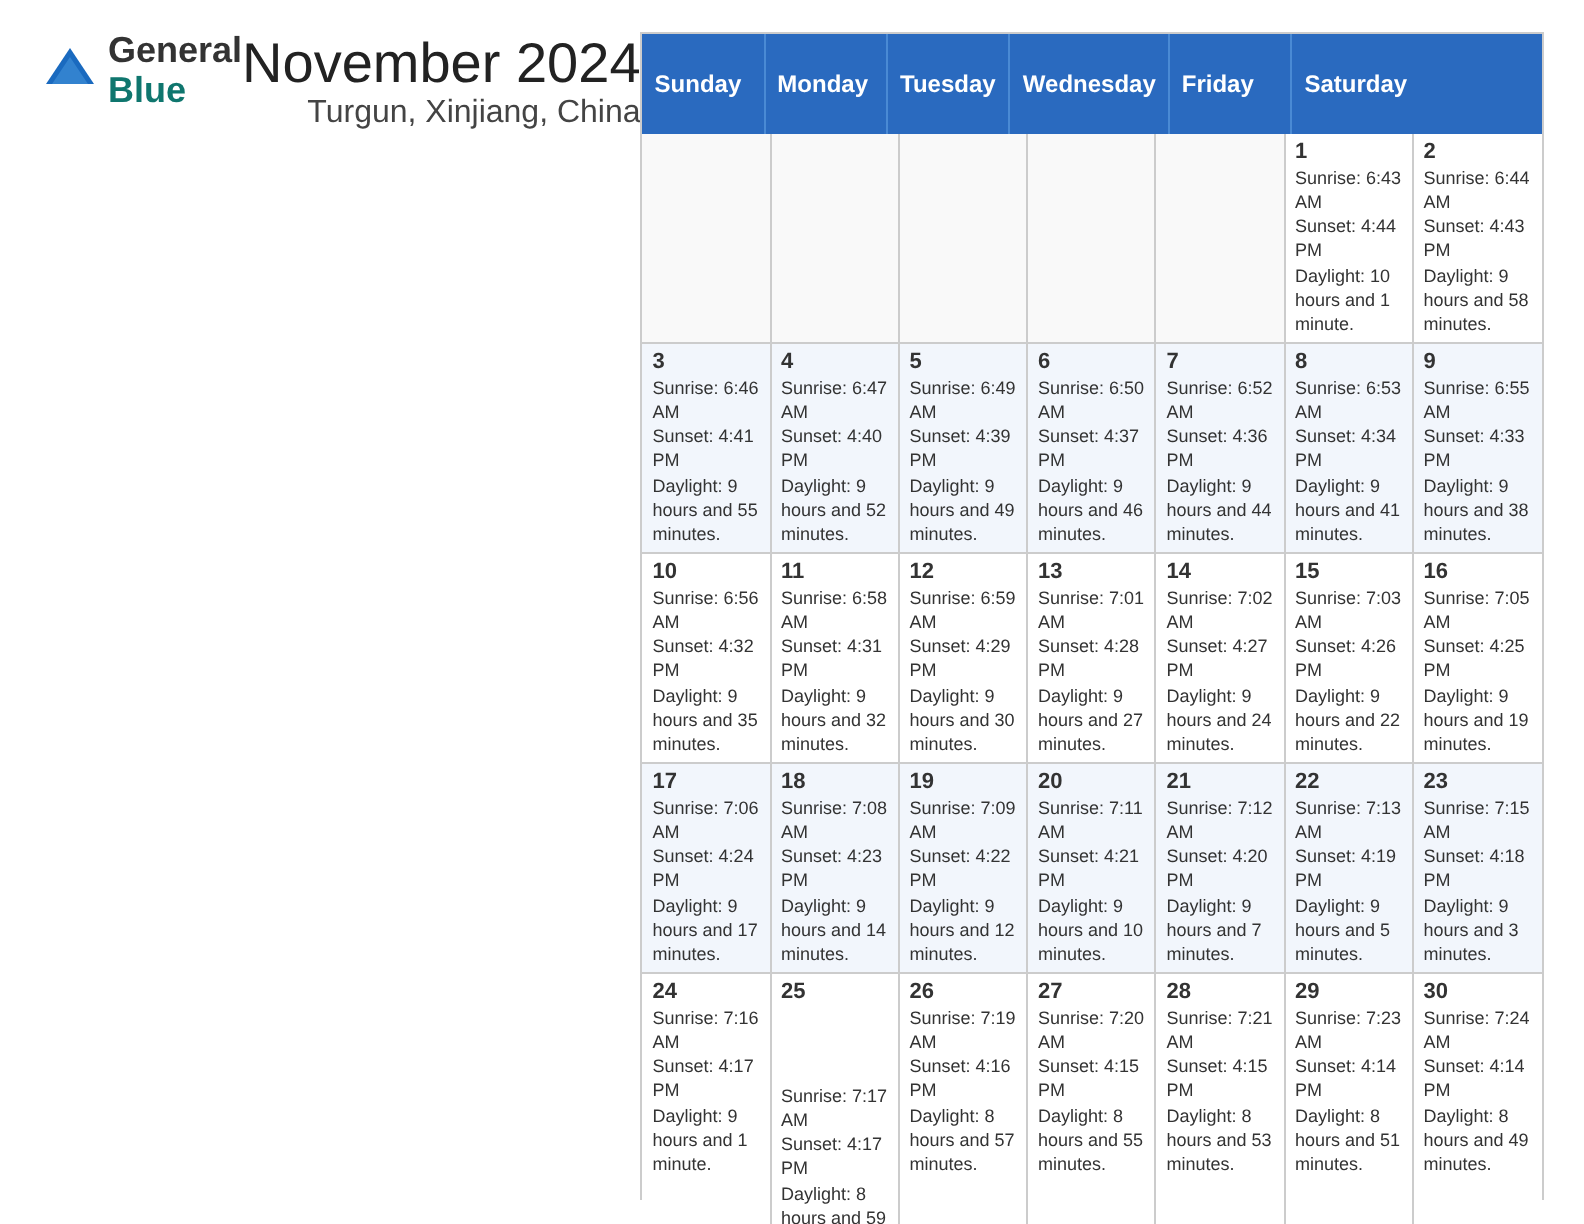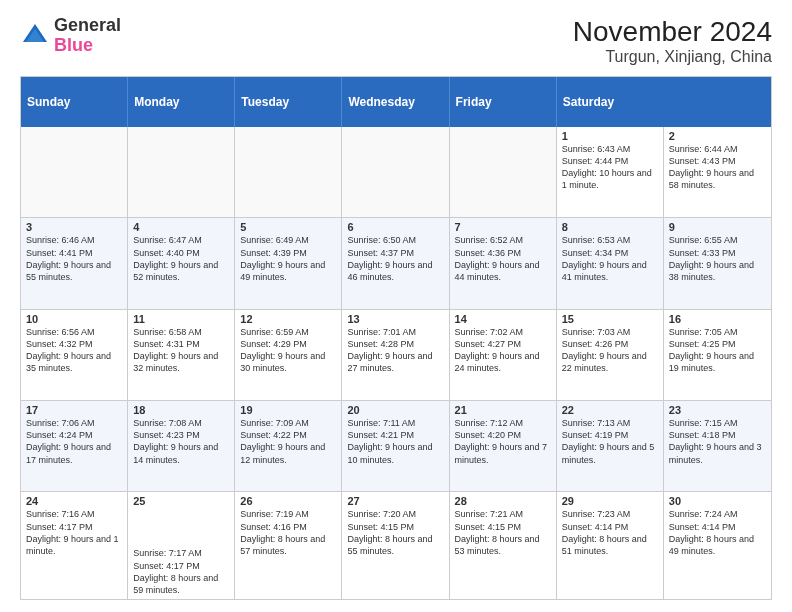--- a/index.html
+++ b/index.html
@@ -8,40 +8,40 @@
       height: 612px;
       font-family: Arial, sans-serif;
       background: #fff;
       overflow: hidden;
     }
     .page {
       width: 792px;
       height: 612px;
       padding: 16px 20px 12px 20px;
       display: flex;
-      flex-direction: column;
+      flex-direction: row;
     }
     .header {
       display: flex;
       justify-content: space-between;
       align-items: flex-start;
       margin-bottom: 10px;
     }
     .logo {
       display: flex;
       align-items: center;
       gap: 4px;
     }
     .logo-text {
       font-size: 18px;
       font-weight: bold;
       line-height: 1.1;
     }
     .logo-text .general { color: #333; }
-    .logo-text .blue { color: #ec4899; }
+    .logo-text .blue { color: #0f766e; }
     .logo-icon {
       width: 30px;
       height: 30px;
     }
     .title-block {
       text-align: right;
     }
     .month-title {
       font-size: 28px;
       font-weight: normal;

